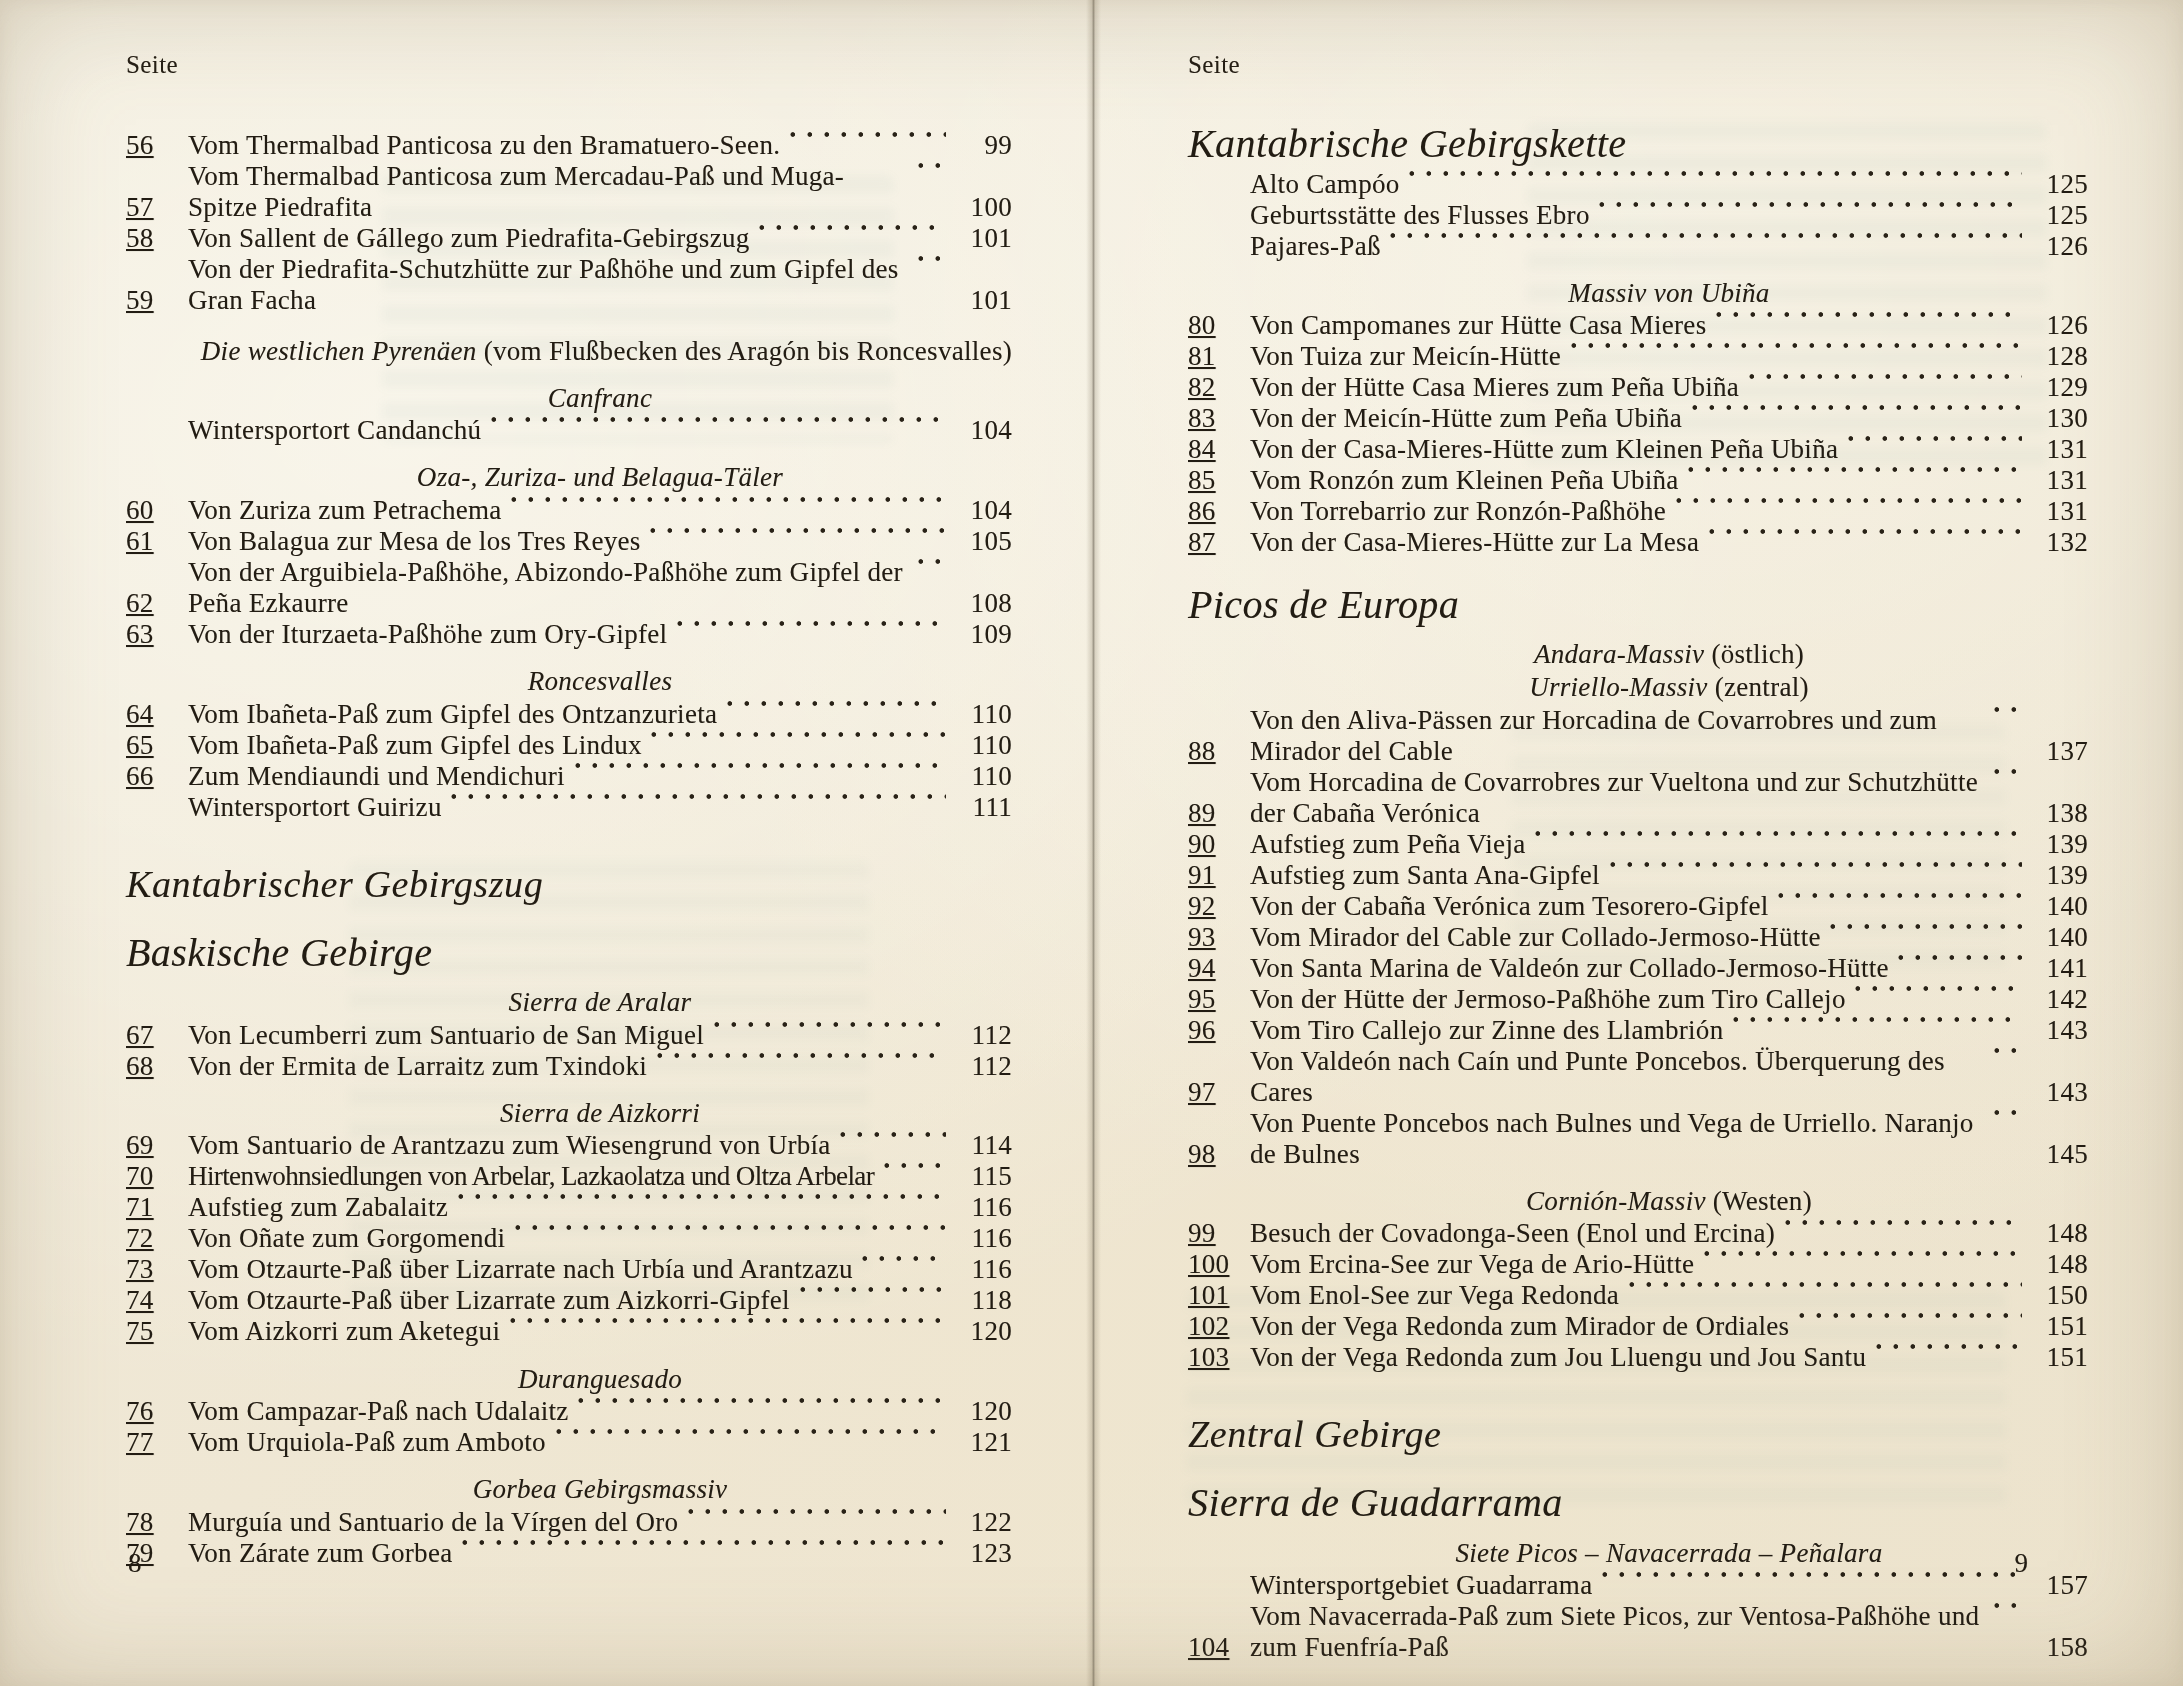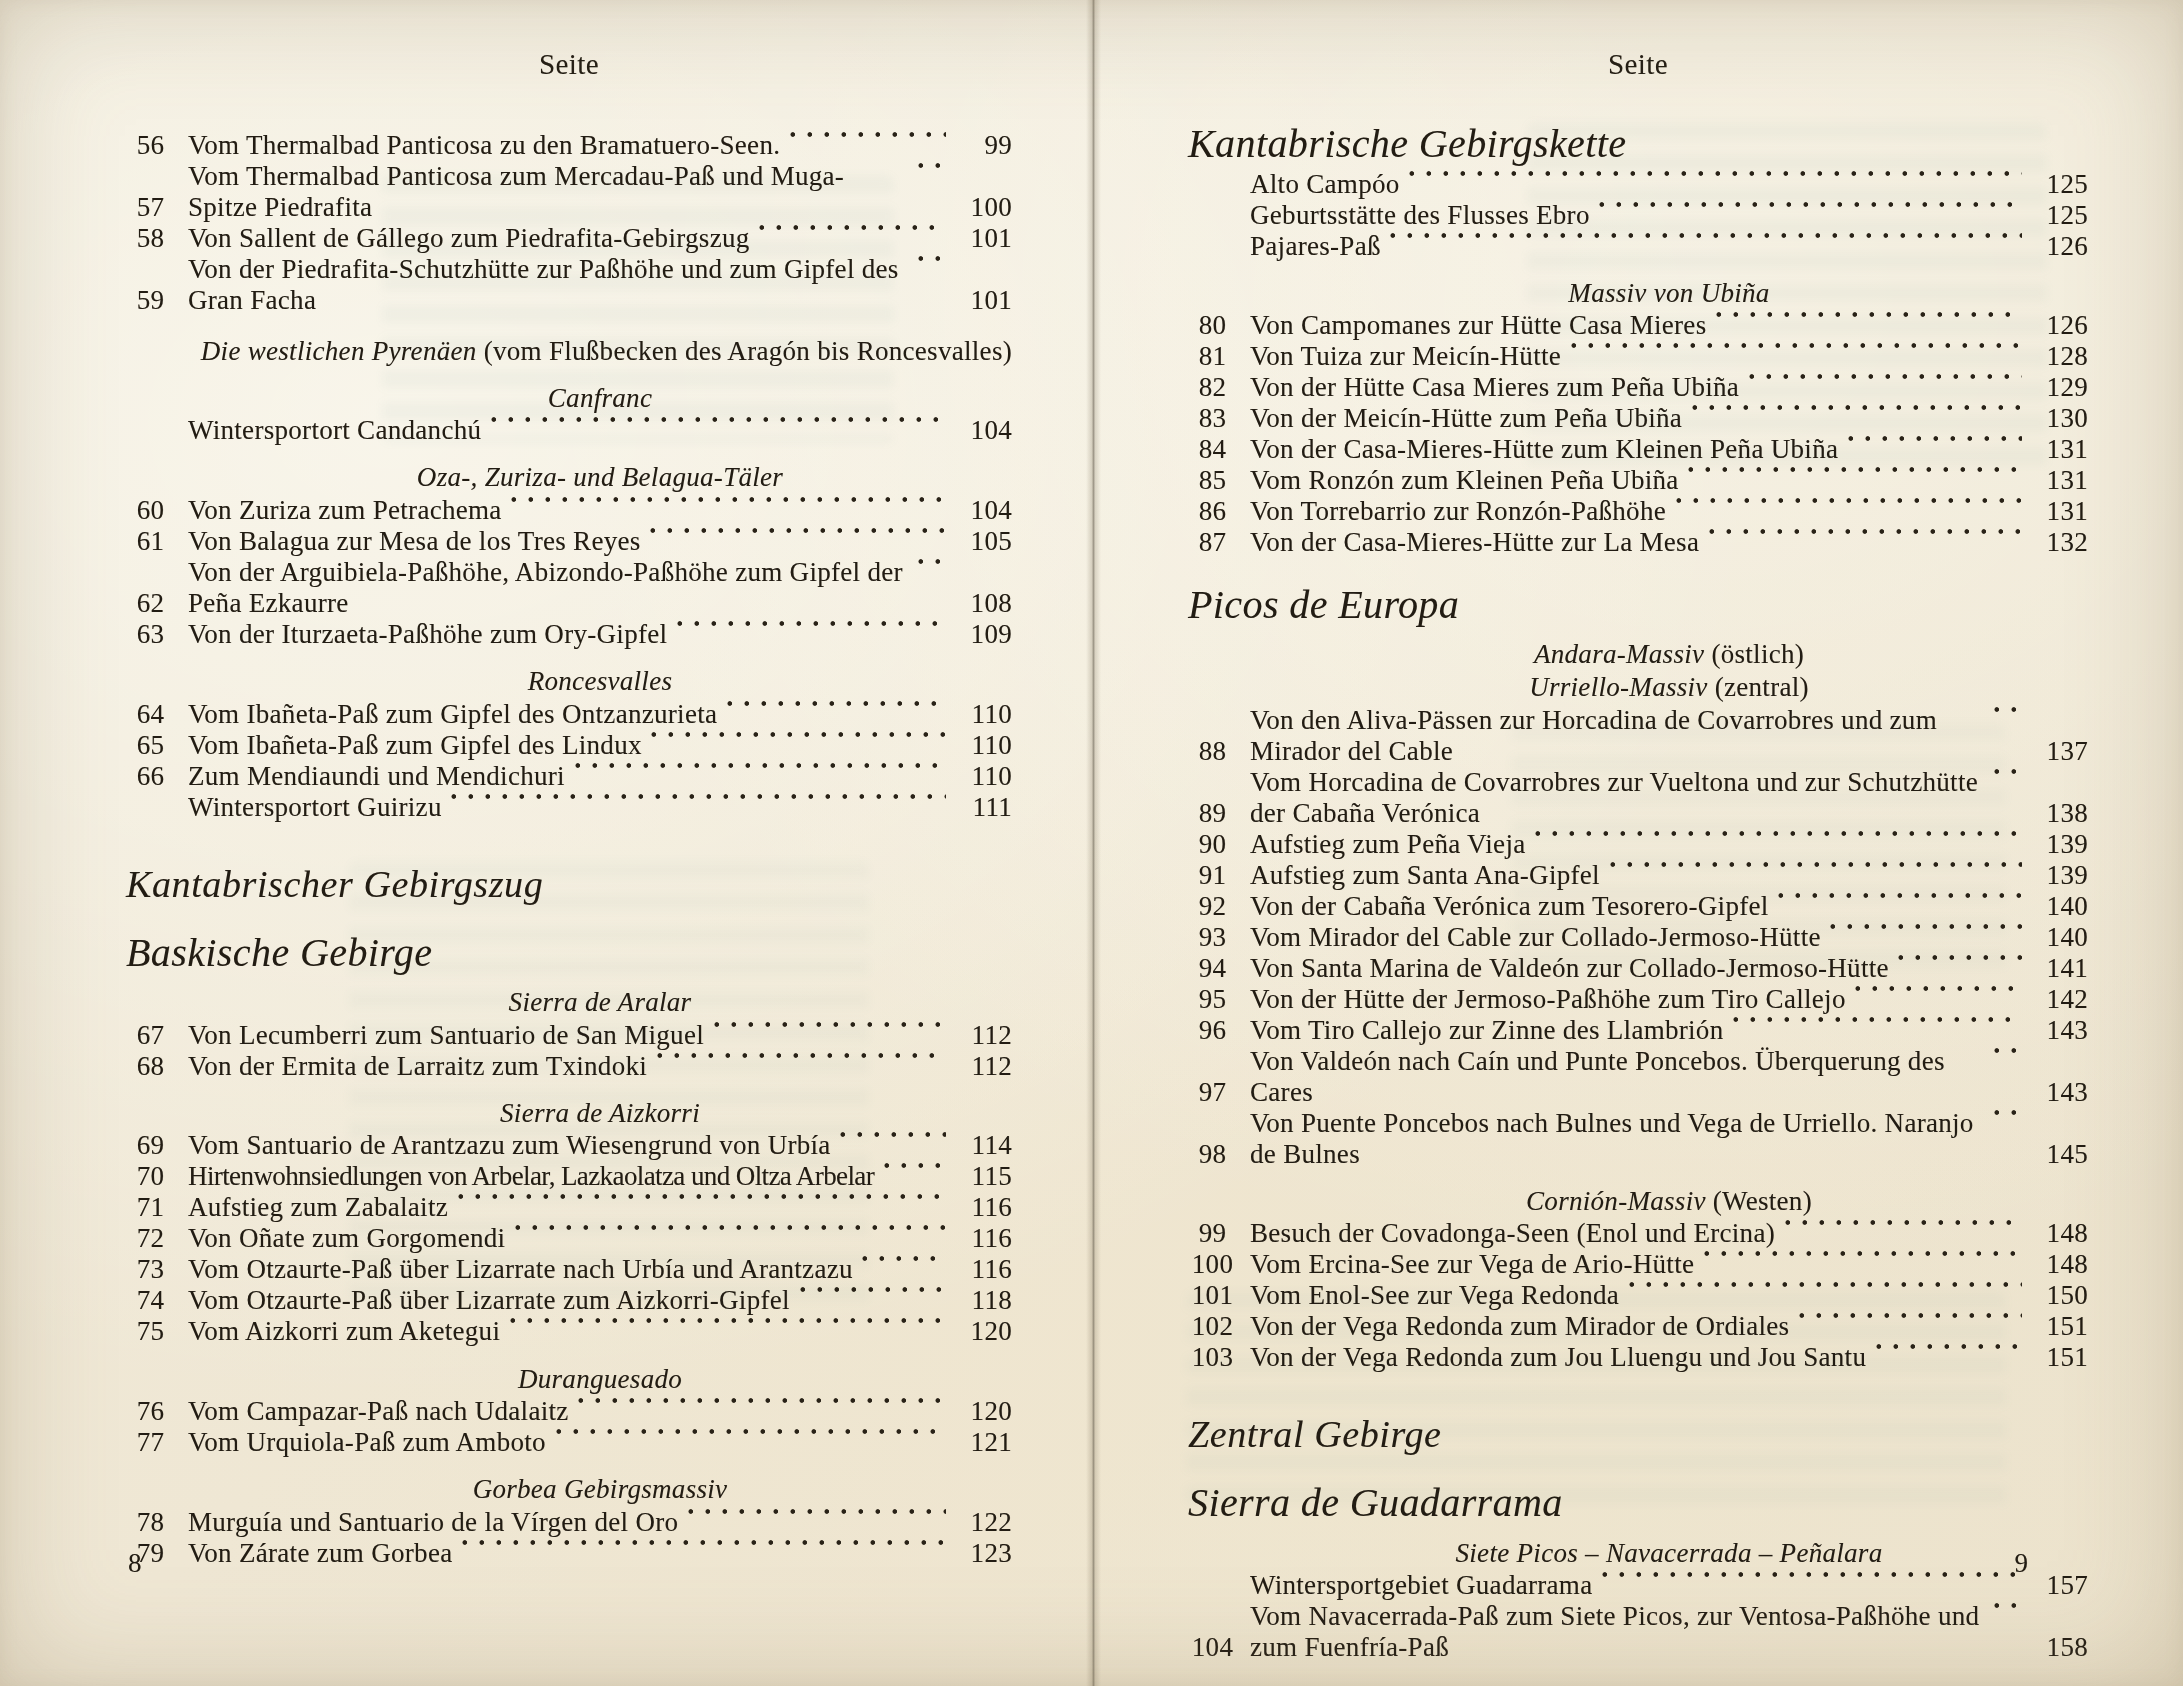--- a/index.html
+++ b/index.html
@@ -40,32 +40,32 @@
     position:absolute;pointer-events:none;
     filter:blur(4.1px);
     background:repeating-linear-gradient(to bottom,
       rgba(128,162,150,0.16) 0px, rgba(128,162,150,0.16) 18px,
       rgba(128,162,150,0) 18px, rgba(128,162,150,0) 32.5px);
     border-radius:8.1px;
   }
 
   
   .row{display:flex;align-items:flex-end;letter-spacing:0.3px;}
-  .num{flex:0 0 49px;text-align:center;margin-right:13px;}
+  .num{flex:0 0 49px;text-align:left;margin-right:13px;text-decoration:underline;}
   .body{flex:1 1 auto;display:flex;align-items:flex-start;min-width:0;}
   .text{flex:0 1 auto;}
   .tight .text{letter-spacing:-0.6px;}
   .leader{
     flex:1 1 28px;height:9px;margin:0 8.1px 4.9px 9.7px;min-width:28px;
     background-image:radial-gradient(circle at 2.8px 4.5px,#292217 1.9px,rgba(41,34,23,0) 2.7px);
     background-size:17px 9px;background-repeat:repeat-x;background-position:left bottom;
   }
   .pg{flex:0 0 58px;text-align:right;}
 
-  .ph{text-align:center;font-size:29px;margin-bottom:45px;letter-spacing:0.4px;}
+  .ph{text-align:left;font-size:25px;margin-bottom:45px;letter-spacing:0.4px;}
   .page-left .ph{margin-bottom:50px;}
 
   .em{font-style:italic;}
   .rm{font-style:normal;}
   .ph .em{font-style:normal;}
 
   .sec{margin:19.5px 0 8.1px;letter-spacing:0.3px;text-align:right;}
   .sub{margin:16.2px 0 1.6px 62px;letter-spacing:0.3px;text-align:center;}
   .sub + .sub{margin-top:0;}
   .h1{font-size:38px;line-height:44px;margin:39px 0 11.4px;letter-spacing:0.6px;}

